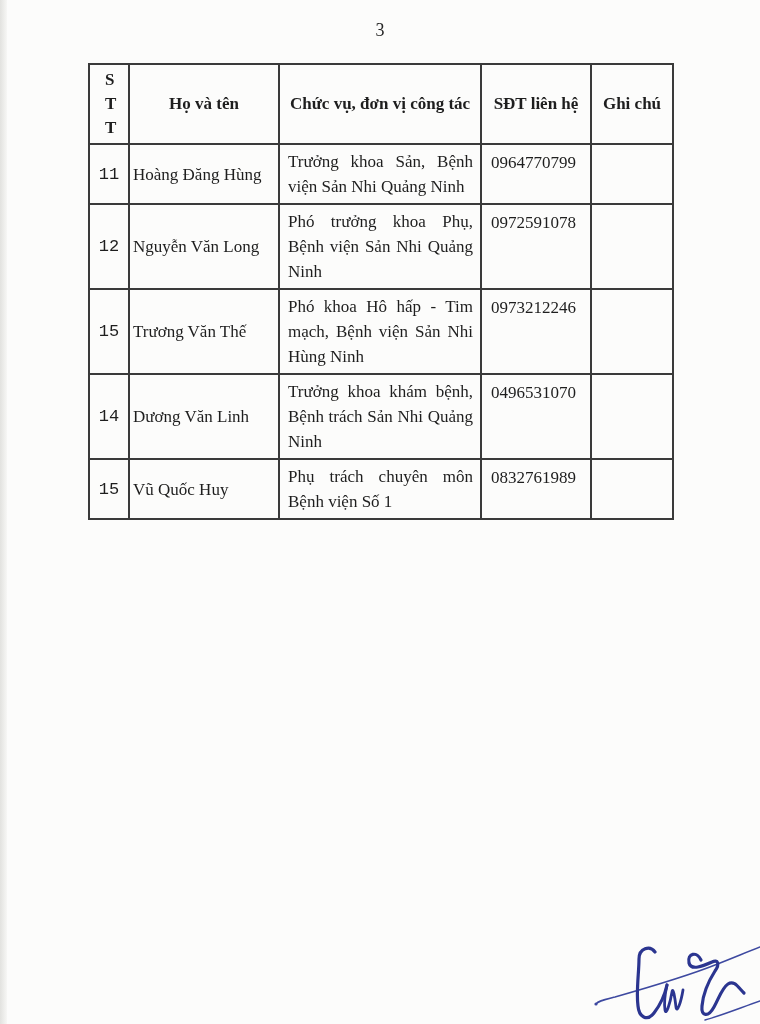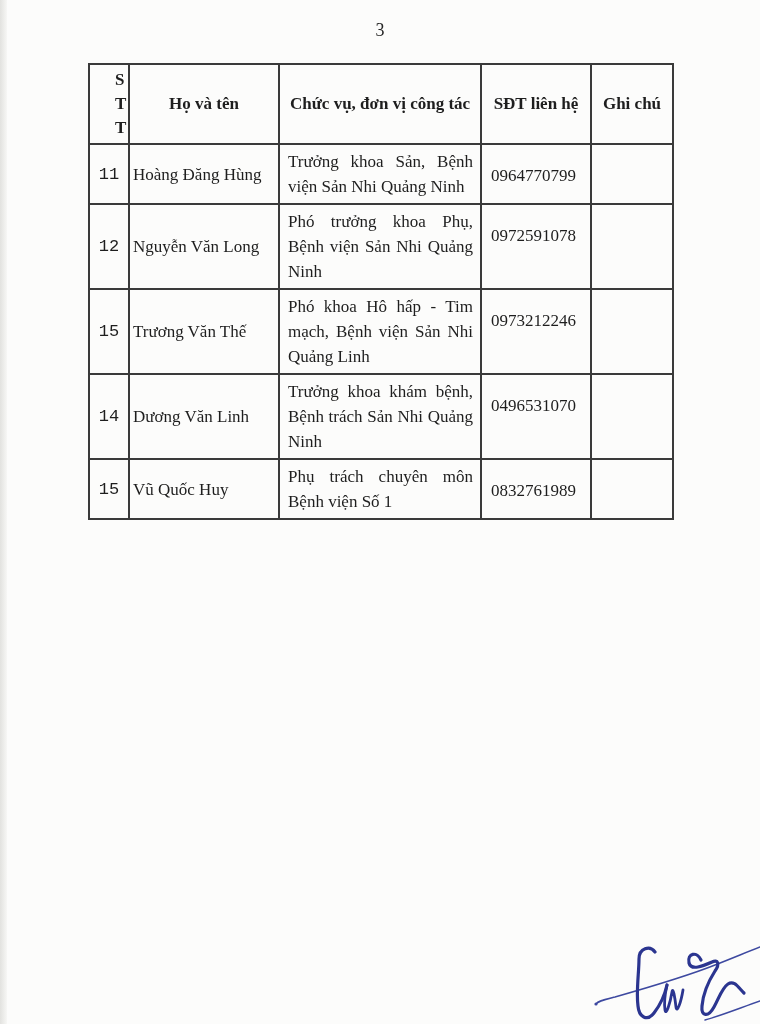--- a/index.html
+++ b/index.html
@@ -37,32 +37,32 @@
     color: #1e1e1e;
     overflow: hidden;
   }
   .roster th {
     font-weight: bold;
     text-align: center;
     vertical-align: middle;
     line-height: 24px;
     padding: 3px 7px;
   }
-  .roster th.h-stt { word-break: break-all; padding: 3px 25px; }
+  .roster th.h-stt { word-break: break-all; padding: 3px 15px; }
   .roster tr.hdr   { height: 54px; }
   .roster tr.r11   { height: 56px; }
   .roster tr.r12   { height: 77px; }
   .roster tr.r13   { height: 78px; }
   .roster tr.r14   { height: 77px; }
   .roster tr.r15   { height: 55px; }
   .roster td { line-height: 25px; }
   .roster td.c-stt  { text-align: center; vertical-align: middle; font-family: Liberation Mono, monospace; }
   .roster td.c-name { text-align: left; vertical-align: middle; padding: 0 3px; }
   .roster td.c-role { text-align: justify; vertical-align: top; padding: 4px 7px 4px 8px; border-radius: 24px; }
-  .roster td.c-phone{ text-align: left; vertical-align: top; padding: 18px 2px 0 9px; }
+  .roster td.c-phone{ text-align: left; vertical-align: top; padding: 5px 2px 0 9px; }
   .roster td.c-note { }
   .signature {
     position: absolute; left: 565px; top: 936px;
     width: 195px; height: 88px;
   }
 </style>
 </head>
 <body>
 
 <div class="scan-page">
@@ -96,21 +96,21 @@
       <tr class="r12">
         <td class="c-stt">12</td>
         <td class="c-name">Nguyễn Văn Long</td>
         <td class="c-role">Phó trưởng khoa Phụ, Bệnh viện Sản Nhi Quảng Ninh</td>
         <td class="c-phone">0972591078</td>
         <td class="c-note"></td>
       </tr>
       <tr class="r13">
         <td class="c-stt">15</td>
         <td class="c-name">Trương Văn Thế</td>
-        <td class="c-role">Phó khoa Hô hấp - Tim mạch, Bệnh viện Sản Nhi Quảng Linh</td>
+        <td class="c-role">Phó khoa Hô hấp - Tim mạch, Bệnh viện Sản Nhi Hùng Ninh</td>
         <td class="c-phone">0973212246</td>
         <td class="c-note"></td>
       </tr>
       <tr class="r14">
         <td class="c-stt">14</td>
         <td class="c-name">Dương Văn Linh</td>
         <td class="c-role">Trưởng khoa khám bệnh, Bệnh trách Sản Nhi Quảng Ninh</td>
         <td class="c-phone">0496531070</td>
         <td class="c-note"></td>
       </tr>

